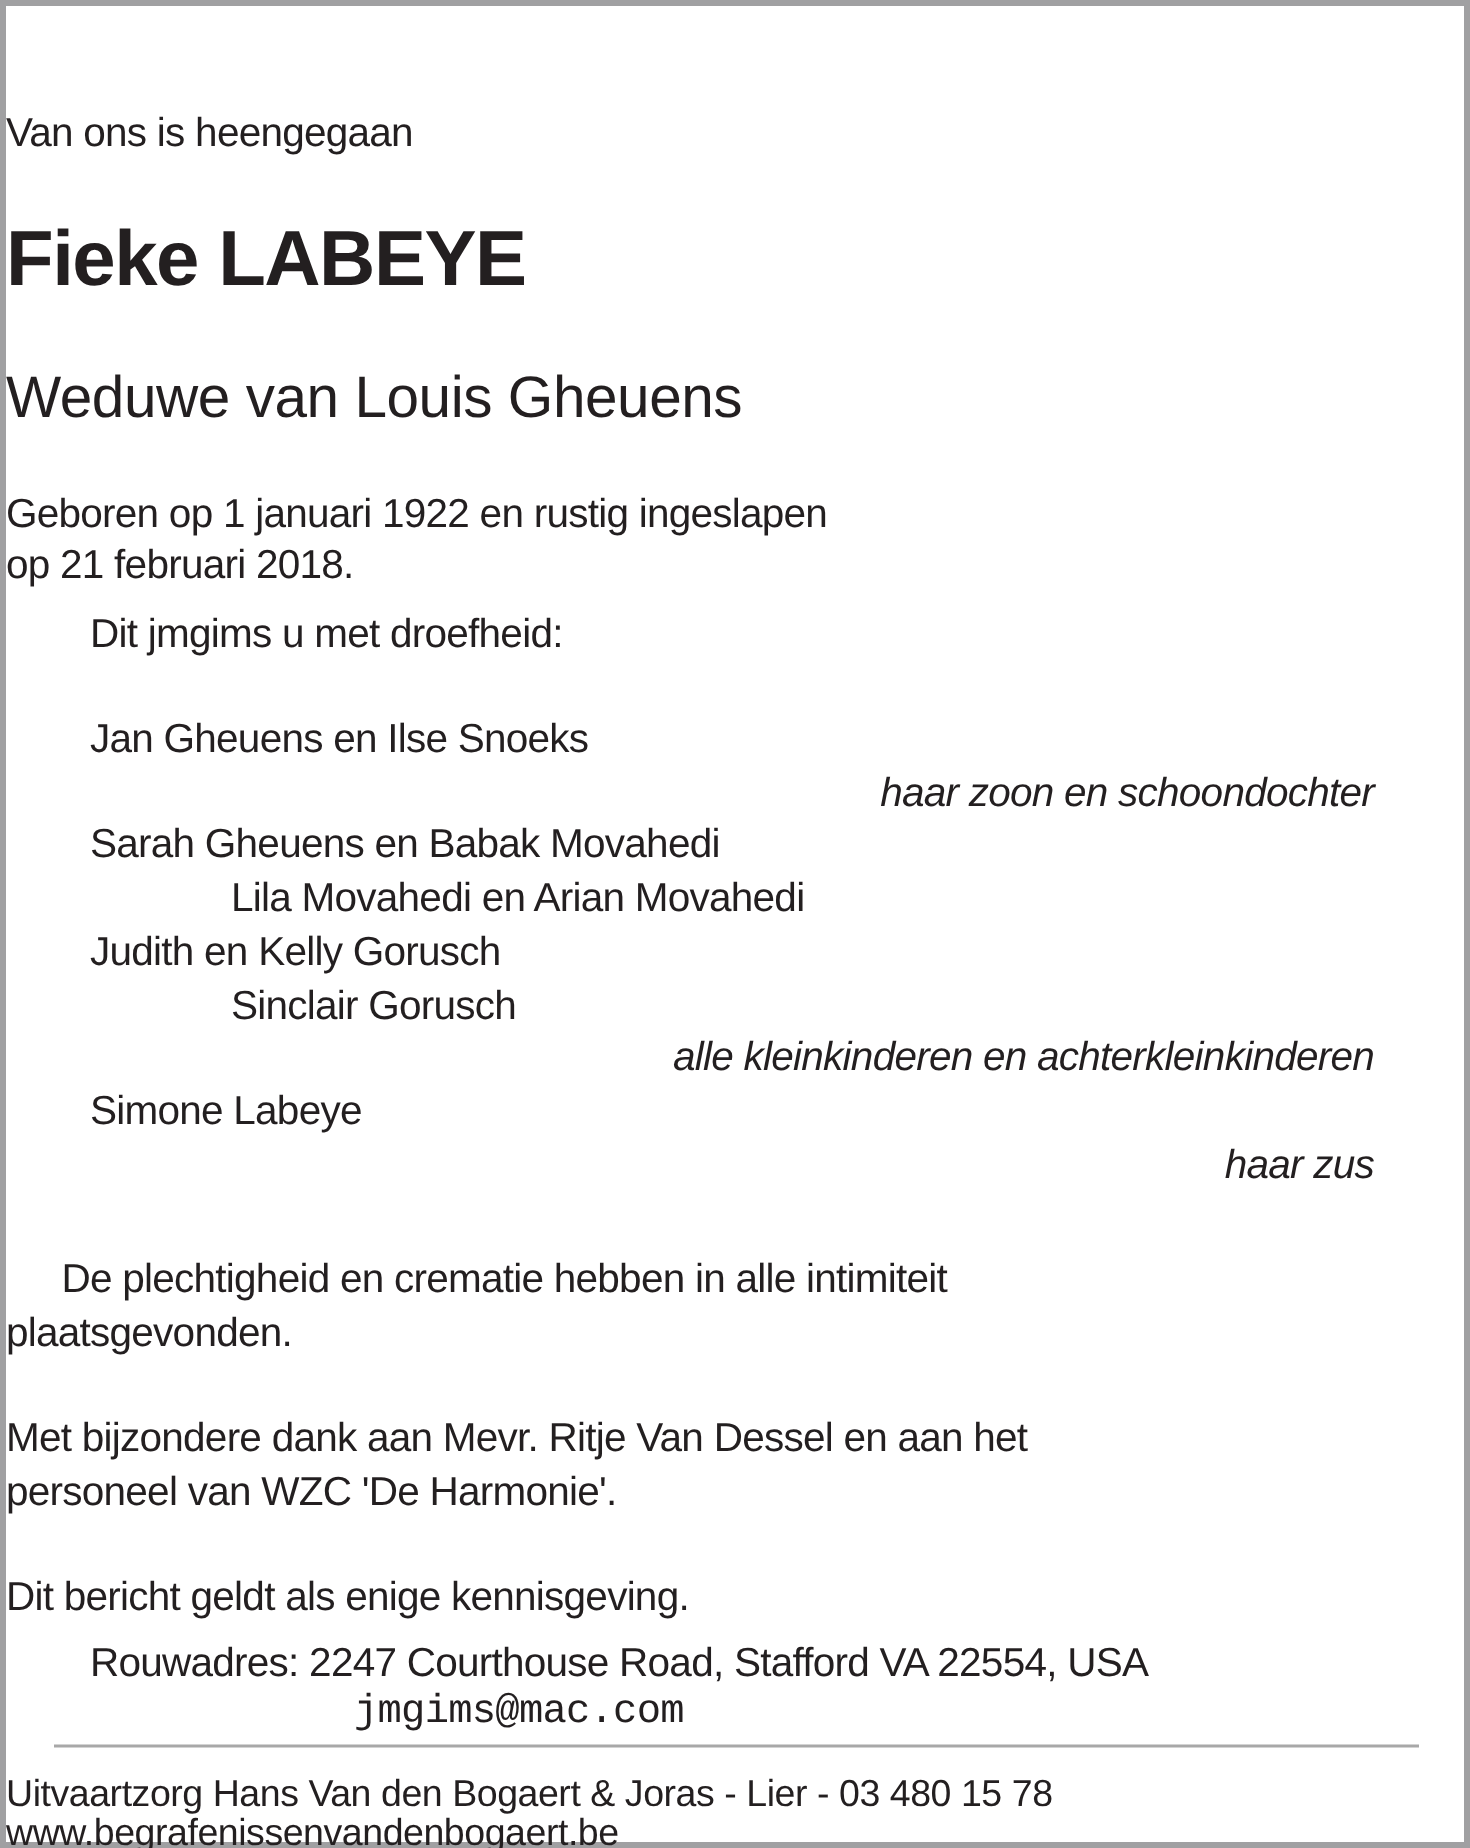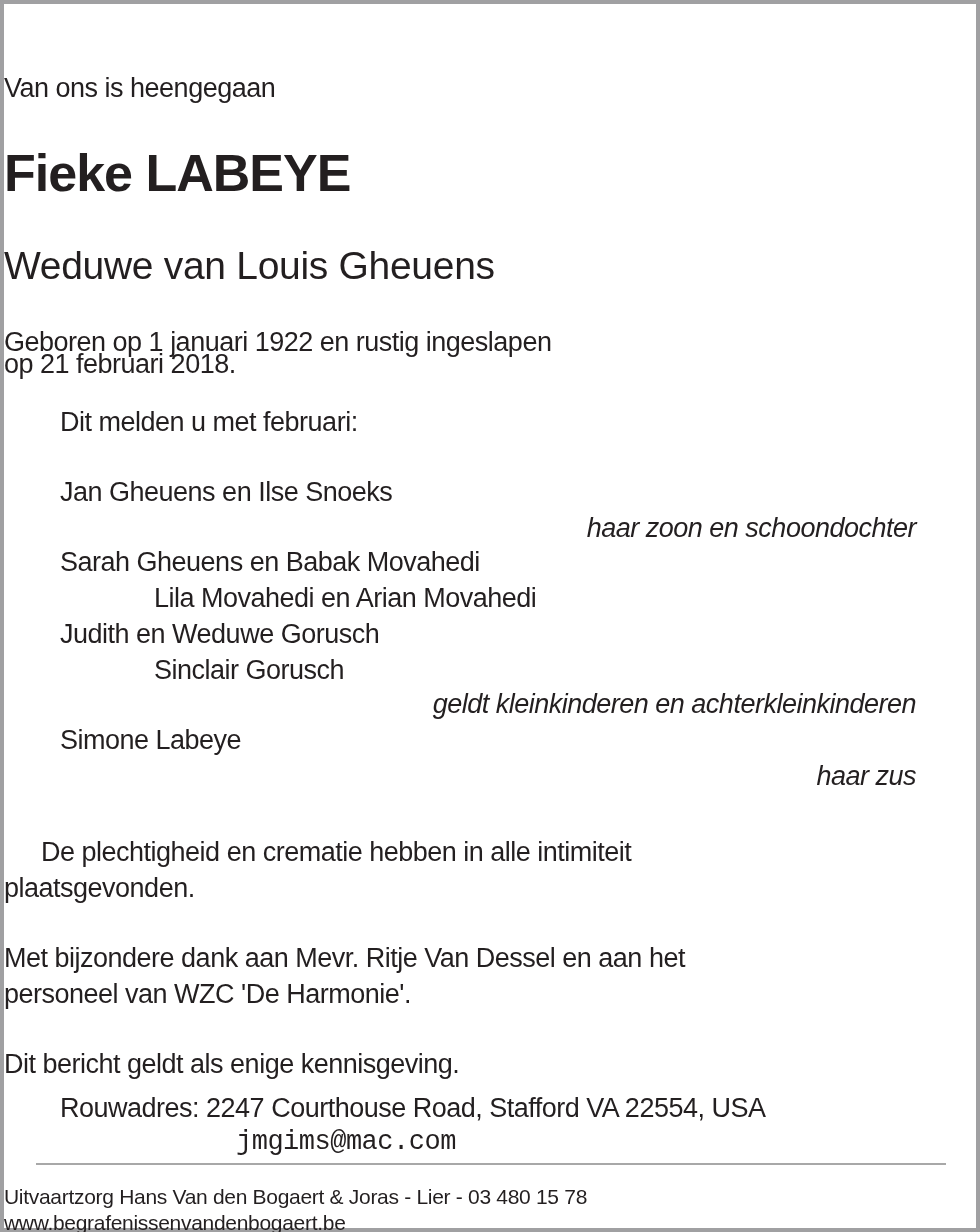--- a/index.html
+++ b/index.html
@@ -5,41 +5,41 @@
   html, body { margin:0; padding:0; }
   body { width:980px; height:1232px; background:#a0a0a2; position:relative; font-family:"Liberation Sans", sans-serif; color:#231f20; }
   .page { position:absolute; left:4px; top:4px; width:972px; height:1224px; background:#fff; }
   .t { position:absolute; white-space:nowrap; font-size:27px; line-height:32px; letter-spacing:-0.5px; transform-origin:left top; }
   .c { left:0; width:972px; text-align:left;margin-top:16px; }
   .l { left:56px; }
   .ind { left:150px;text-align:center; }
   .r { right:60px; text-align:right; font-style:italic; }
   .title { font-size:52px; line-height:70px; font-weight:bold; letter-spacing:-1px; }
   .sub { font-size:39px; font-weight:normal; letter-spacing:-0.3px; }
-  .foot { font-size:21px; line-height:25px; letter-spacing:-0.3px; }
+  .foot { font-size:25px; line-height:25px; letter-spacing:-0.3px; }
   .rule { position:absolute; left:32px; width:910px; top:1159px; height:2px; background:#a8a8a8; }
 </style>
 </head>
 <body>
 
 <div class="page">
   <div class="t c" style="top:52px;">Van ons is heengegaan</div>
   <div class="t c title" style="top:118px;">Fieke LABEYE</div>
   <div class="t c sub" style="top:230px;">Weduwe van Louis Gheuens</div>
   <div class="t c" style="top:306px;">Geboren op 1 januari 1922 en rustig ingeslapen</div>
-  <div class="t c" style="top:328px;">op 21 februari 2018.</div>
-  <div class="t l" style="top:402px;">Dit melden u met februari:</div>
+  <div class="t c" style="top:340px;">op 21 februari 2018.</div>
+  <div class="t l" style="top:402px;">Dit jmgims u met droefheid:</div>
 
   <div class="t l" style="top:472px;">Jan Gheuens en Ilse Snoeks</div>
   <div class="t r" style="top:508px;">haar zoon en schoondochter</div>
   <div class="t l" style="top:542px;">Sarah Gheuens en Babak Movahedi</div>
   <div class="t ind" style="top:578px;">Lila Movahedi en Arian Movahedi</div>
-  <div class="t l" style="top:614px;">Judith en Weduwe Gorusch</div>
+  <div class="t l" style="top:614px;">Judith en Kelly Gorusch</div>
   <div class="t ind" style="top:650px;">Sinclair Gorusch</div>
-  <div class="t r" style="top:684px;">geldt kleinkinderen en achterkleinkinderen</div>
+  <div class="t r" style="top:684px;">alle kleinkinderen en achterkleinkinderen</div>
   <div class="t l" style="top:720px;">Simone Labeye</div>
   <div class="t r" style="top:756px;">haar zus</div>
 
   <div class="t c" style="top:816px;padding-left:37px;">De plechtigheid en crematie hebben in alle intimiteit</div>
   <div class="t c" style="top:852px;">plaatsgevonden.</div>
   <div class="t c" style="top:922px;">Met bijzondere dank aan Mevr. Ritje Van Dessel en aan het</div>
   <div class="t c" style="top:958px;">personeel van WZC 'De Harmonie'.</div>
   <div class="t c" style="top:1028px;">Dit bericht geldt als enige kennisgeving.</div>
   <div class="t l" style="top:1088px;">Rouwadres: 2247 Courthouse Road, Stafford VA 22554, USA</div>
   <div class="t" style="left:232px; top:1122px;font-family:Liberation Mono, monospace;">jmgims@mac.com</div>

